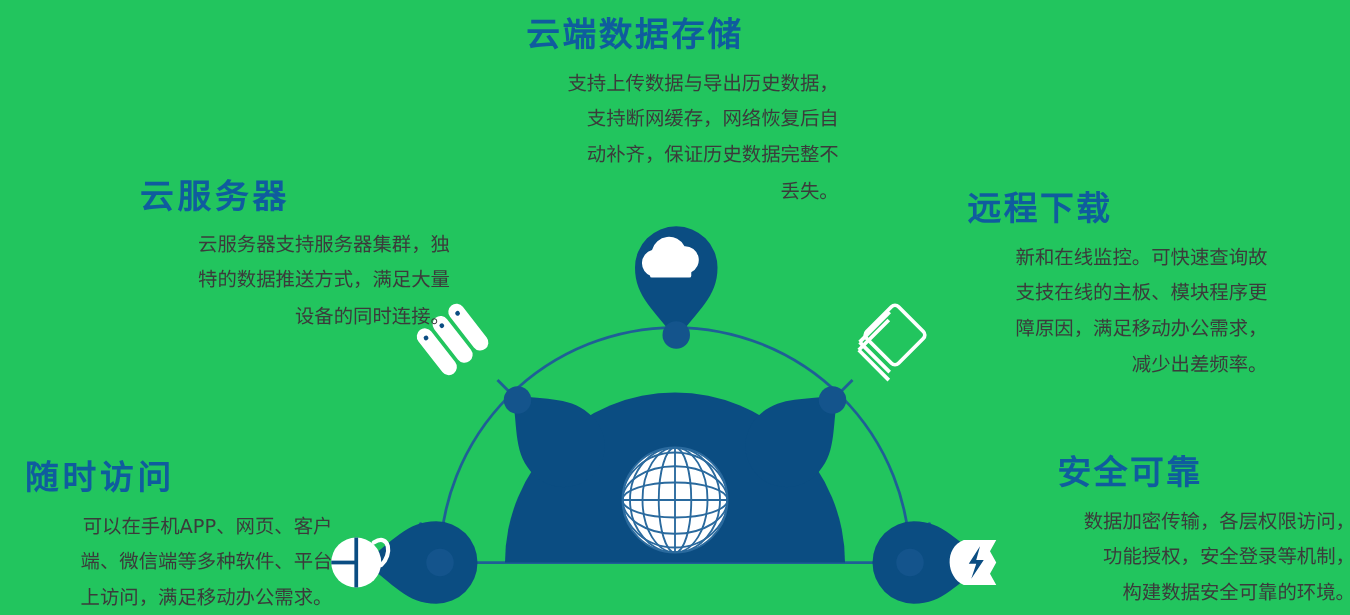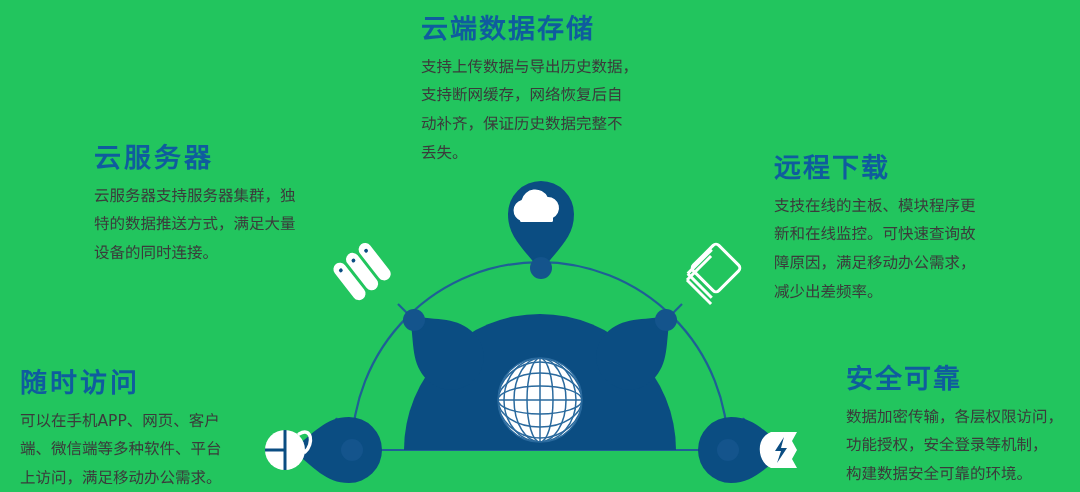--- a/index.html
+++ b/index.html
@@ -34,25 +34,26 @@
   }
   .feature-body {
     color: #3b3b3b;
     font-size: 15.5px;
     line-height: 1.85;
     margin: 0;
   }
   .feature-body span {
     display: block;
     white-space: nowrap;
+    text-align: right;
   }
 
   
   #f-cloud-storage { left: 421px; top: 14px;  width: 250px; }
-  #f-cloud-server  { left: 94px;  top: 143px; width: 248px; }
+  #f-cloud-server  { left: 112px;  top: 143px; width: 248px; }
   #f-remote-dl     { left: 774px; top: 153px; width: 240px; }
   #f-anytime       { left: 4px;   top: 368px; width: 246px; margin-left: 16px; }
   #f-secure        { left: 846px; top: 364px; width: 238px; }
 
   #f-cloud-server .feature-title,
   #f-anytime .feature-title { letter-spacing: 3px; }
 
   
   #graphic {
     position: absolute;
@@ -227,22 +228,22 @@
     <p class="feature-body">
       <span>云服务器支持服务器集群，独</span>
       <span>特的数据推送方式，满足大量</span>
       <span>设备的同时连接。</span>
     </p>
   </div>
 
   <div class="feature" id="f-remote-dl">
     <h2 class="feature-title">远程下载</h2>
     <p class="feature-body">
+      <span>新和在线监控。可快速查询故</span>
       <span>支技在线的主板、模块程序更</span>
-      <span>新和在线监控。可快速查询故</span>
       <span>障原因，满足移动办公需求，</span>
       <span>减少出差频率。</span>
     </p>
   </div>
 
   <div class="feature" id="f-anytime">
     <h2 class="feature-title">随时访问</h2>
     <p class="feature-body">
       <span>可以在手机APP、网页、客户</span>
       <span>端、微信端等多种软件、平台</span>

